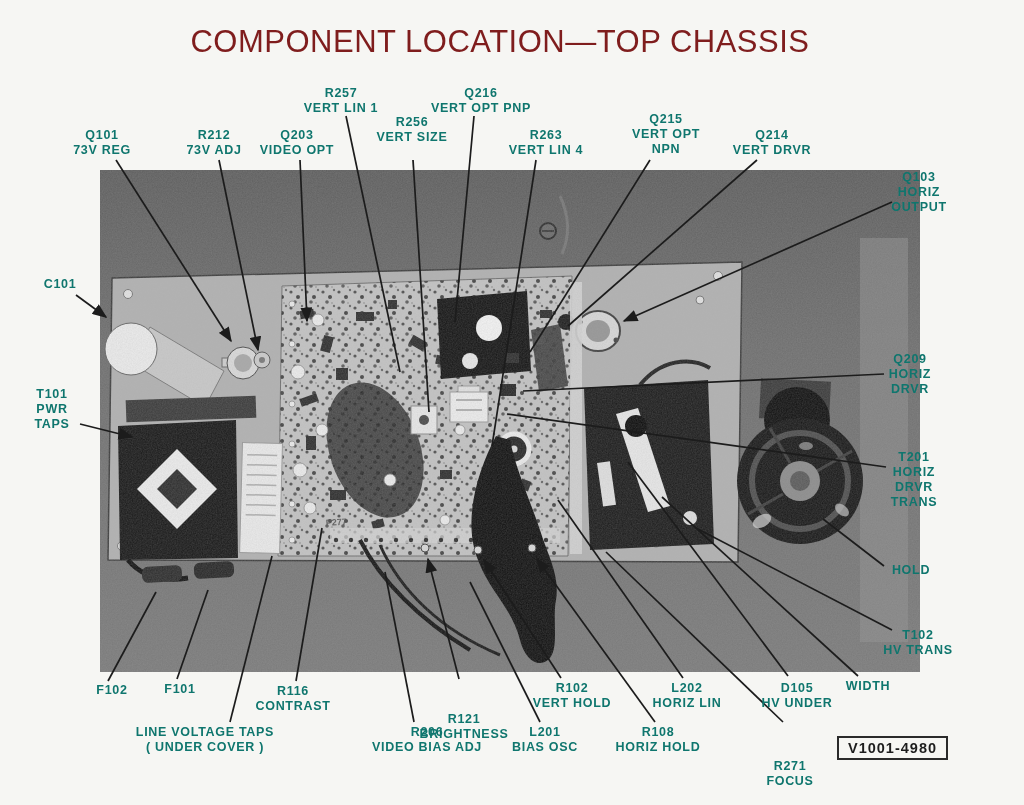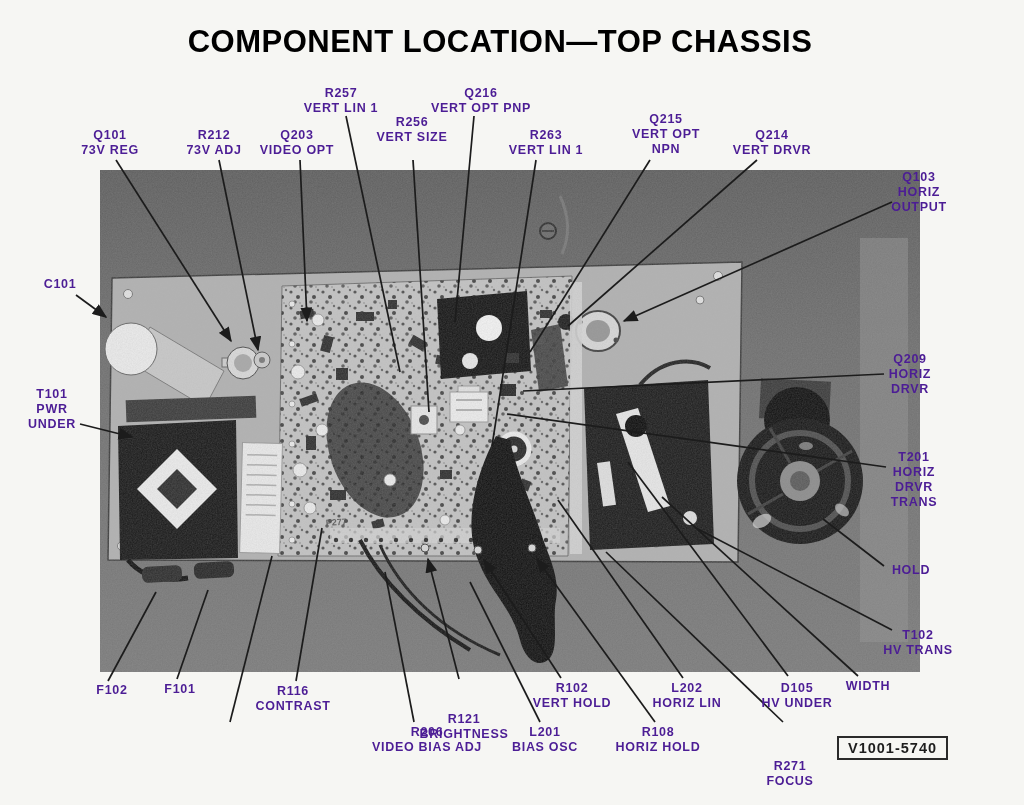--- a/index.html
+++ b/index.html
@@ -1,22 +1,22 @@
 <!DOCTYPE html>
 <html><head>
 <meta charset="utf-8">
 <style>
   html,body{margin:0;padding:0;background:#f4f4f1;}
   #page{position:relative;width:1024px;height:805px;background:#f6f6f3;overflow:hidden;
         font-family:"Liberation Sans",sans-serif;}
   #photo-svg{position:absolute;left:0;top:0;}
   .lbl{position:absolute;transform:translateX(-50%);white-space:pre-line;text-align:center;
-       font-weight:700;font-size:12.5px;line-height:15px;letter-spacing:.7px;color:#4c1d95;}
+       font-weight:700;font-size:12.5px;line-height:15px;letter-spacing:.7px;color:#0f766e;}
   #title{position:absolute;left:500px;top:24px;transform:translateX(-50%);
-         font-weight:700;font-size:31px;letter-spacing:.5px;color:#000000;white-space:nowrap;}
+         font-weight:400;font-size:31px;letter-spacing:.5px;color:#7f1d1d;white-space:nowrap;}
   #figbox{position:absolute;left:837px;top:736px;border:2.5px solid #2a2a2a;padding:2px 9px;
           font-weight:700;font-size:14.5px;letter-spacing:1px;color:#1d1d1d;background:#f6f6f3;}
 </style>
 </head>
 <body>
 
 <div id="page">
 
   <svg id="photo-svg" width="1024" height="805" viewBox="0 0 1024 805">
     <defs>
@@ -273,42 +273,42 @@
       <line x1="783" y1="722" x2="606" y2="552"></line>
     </g>
   </svg>
 
   <div id="title">COMPONENT LOCATION—TOP CHASSIS</div>
 
   <div class="lbl" style="left:341px;top:86px">R257
 VERT LIN 1</div>
   <div class="lbl" style="left:481px;top:86px">Q216
 VERT OPT PNP</div>
-  <div class="lbl" style="left:110px;top:128px">Q101
+  <div class="lbl" style="left:102px;top:128px">Q101
 73V REG</div>
   <div class="lbl" style="left:214px;top:128px">R212
 73V ADJ</div>
   <div class="lbl" style="left:297px;top:128px">Q203
 VIDEO OPT</div>
   <div class="lbl" style="left:412px;top:115px">R256
 VERT SIZE</div>
   <div class="lbl" style="left:546px;top:128px">R263
-VERT LIN 1</div>
+VERT LIN 4</div>
   <div class="lbl" style="left:666px;top:112px">Q215
 VERT OPT
 NPN</div>
   <div class="lbl" style="left:772px;top:128px">Q214
 VERT DRVR</div>
   <div class="lbl" style="left:919px;top:170px">Q103
 HORIZ
 OUTPUT</div>
   <div class="lbl" style="left:60px;top:277px">C101</div>
   <div class="lbl" style="left:52px;top:387px">T101
 PWR
-UNDER</div>
+TAPS</div>
   <div class="lbl" style="left:910px;top:352px">Q209
 HORIZ
 DRVR</div>
   <div class="lbl" style="left:914px;top:450px">T201
 HORIZ
 DRVR
 TRANS</div>
   <div class="lbl" style="left:911px;top:563px">HOLD</div>
   <div class="lbl" style="left:918px;top:628px">T102
 HV TRANS</div>
@@ -318,23 +318,25 @@
   <div class="lbl" style="left:687px;top:681px">L202
 HORIZ LIN</div>
   <div class="lbl" style="left:572px;top:681px">R102
 VERT HOLD</div>
   <div class="lbl" style="left:464px;top:712px">R121
 BRIGHTNESS</div>
   <div class="lbl" style="left:293px;top:684px">R116
 CONTRAST</div>
   <div class="lbl" style="left:180px;top:682px">F101</div>
   <div class="lbl" style="left:112px;top:683px">F102</div>
+  <div class="lbl" style="left:205px;top:725px">LINE VOLTAGE TAPS
+( UNDER COVER )</div>
   <div class="lbl" style="left:427px;top:725px">R206
 VIDEO BIAS ADJ</div>
   <div class="lbl" style="left:545px;top:725px">L201
 BIAS OSC</div>
   <div class="lbl" style="left:658px;top:725px">R108
 HORIZ HOLD</div>
   <div class="lbl" style="left:790px;top:759px">R271
 FOCUS</div>
 
-  <div id="figbox">V1001-5740</div>
+  <div id="figbox">V1001-4980</div>
 </div>
 
 </body></html>

